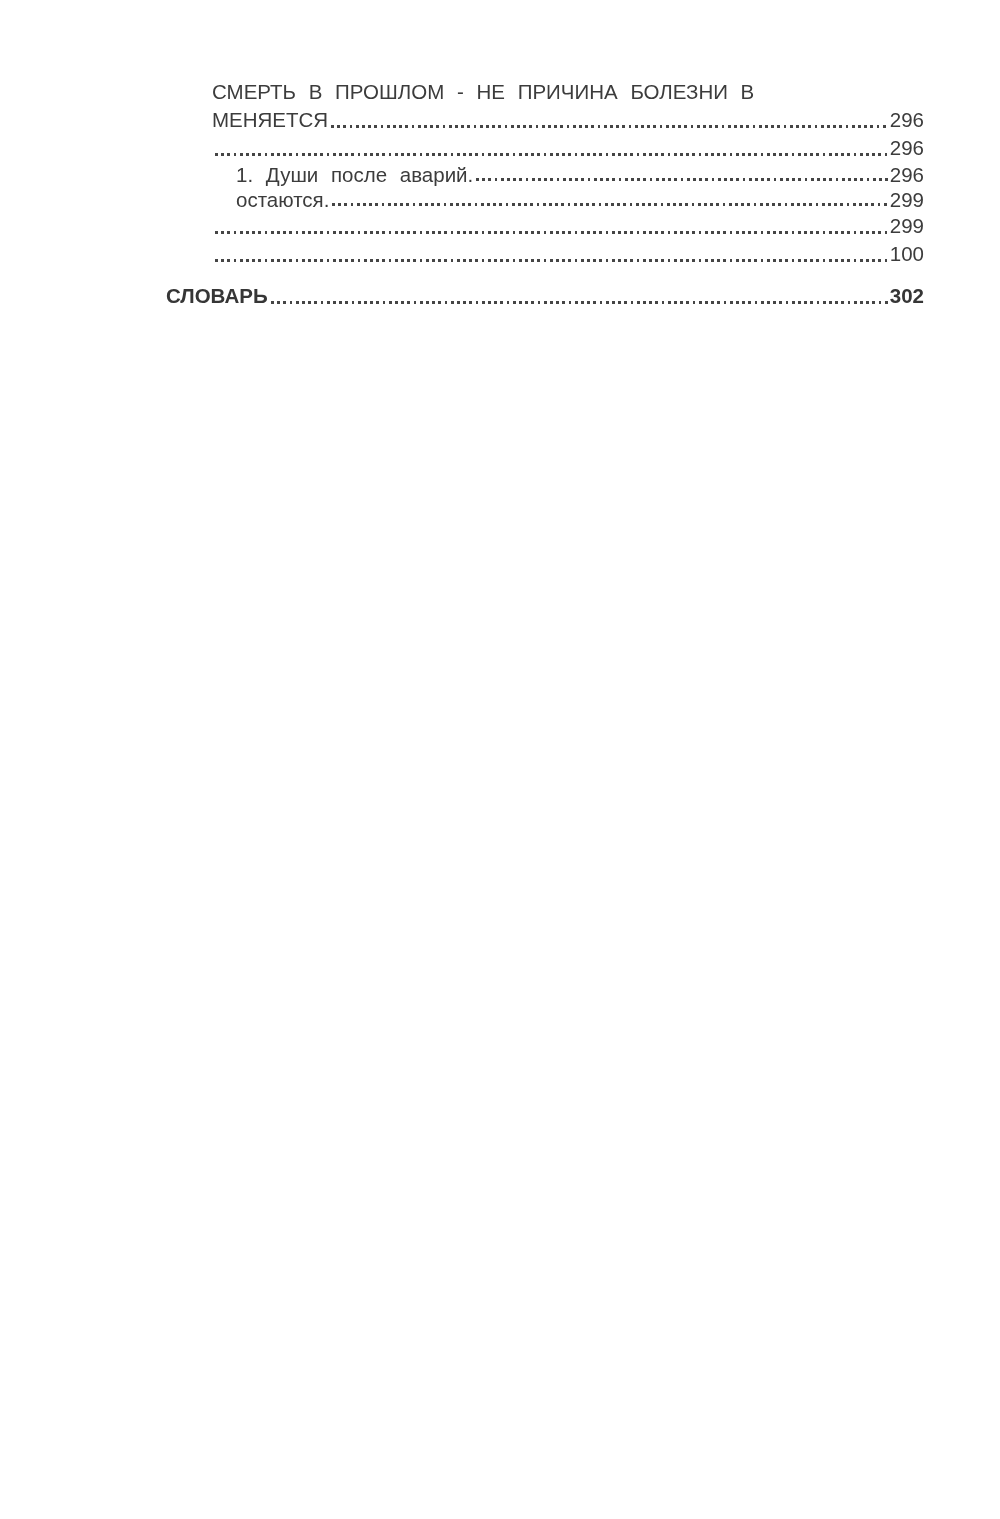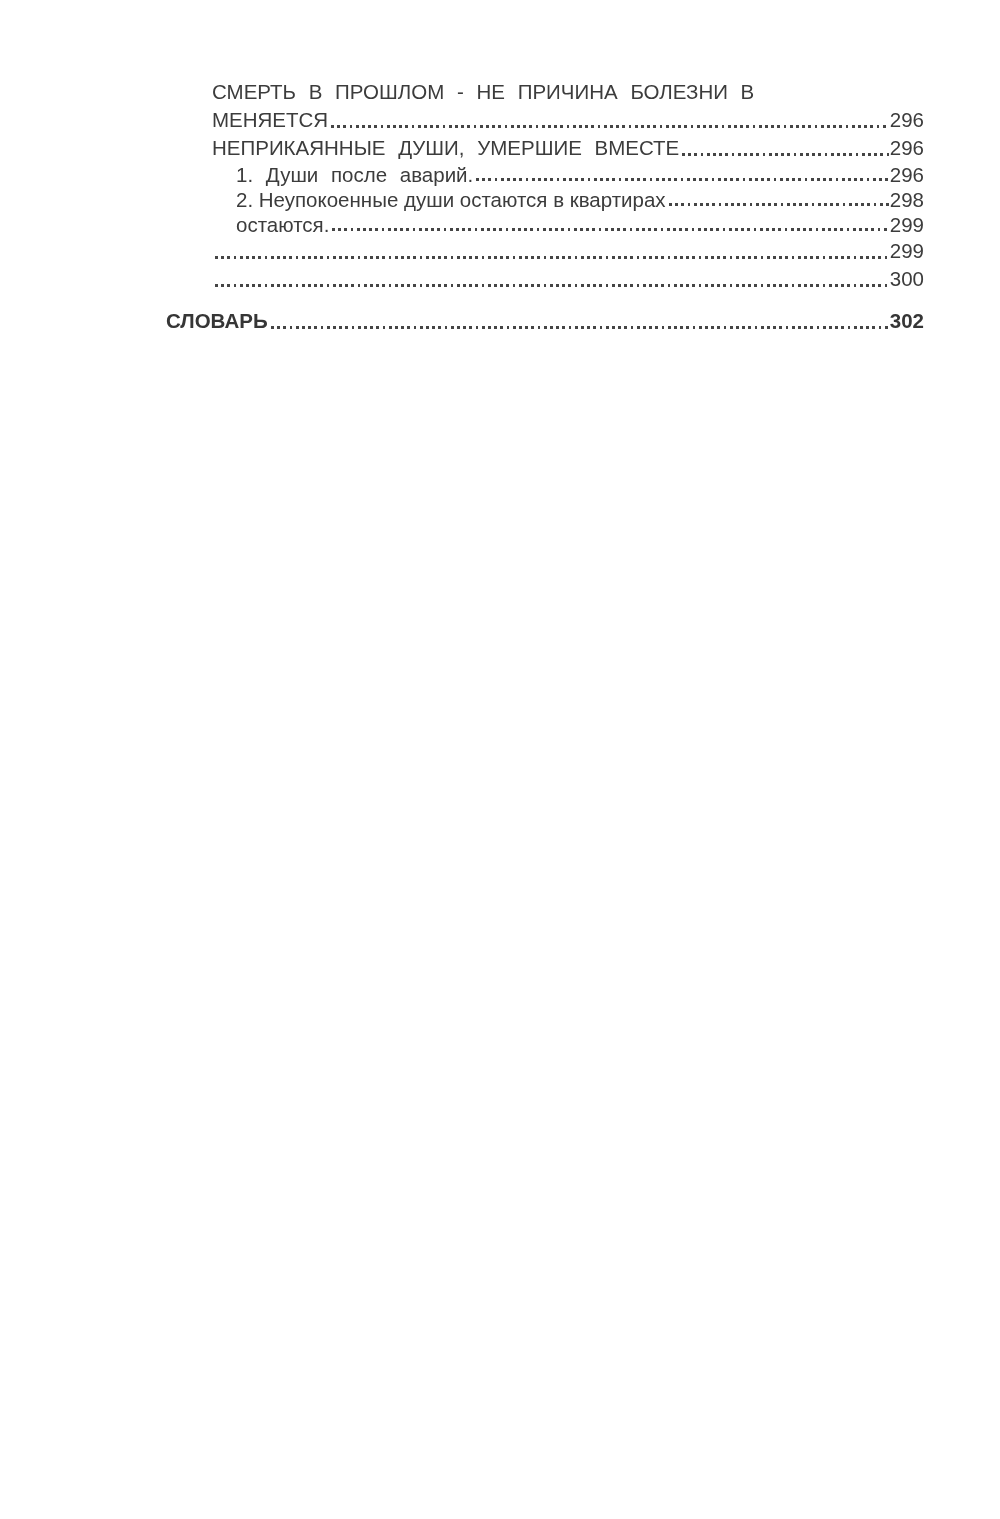--- a/index.html
+++ b/index.html
@@ -57,52 +57,46 @@
       <span class="txt">СМЕРТЬ В ПРОШЛОМ - НЕ ПРИЧИНА БОЛЕЗНИ В</span>
     </div>
 
     <div class="row lvl1">
       <span class="txt">МЕНЯЕТСЯ</span>
       <span class="leader"></span>
       <span class="pg">296</span>
     </div>
 
     <div class="row lvl1 ws7">
-      <span class="txt">НЕПРИКАЯННЫЕ ДУШИ, УМЕРШИЕ ВМЕСТЕ</span>
       <span class="leader"></span>
       <span class="pg">296</span>
     </div>
 
     <div class="row lvl2 ws7">
       <span class="txt">1. Души после аварий.</span>
       <span class="leader"></span>
       <span class="pg">296</span>
     </div>
 
-    <div class="row lvl2">
-      <span class="txt">2. Неупокоенные души остаются в квартирах</span>
-      <span class="leader"></span>
-      <span class="pg">298</span>
-    </div>
 
 
     <div class="row lvl2">
       <span class="txt">остаются.</span>
       <span class="leader"></span>
       <span class="pg">299</span>
     </div>
 
     <div class="row lvl1 ws11">
       <span class="leader"></span>
       <span class="pg">299</span>
     </div>
 
     <div class="row lvl1 ws4">
       <span class="leader"></span>
-      <span class="pg">300</span>
+      <span class="pg">100</span>
     </div>
 
     <div class="row bold gap-before">
       <span class="txt">СЛОВАРЬ</span>
       <span class="leader"></span>
       <span class="pg">302</span>
     </div>
 
   </div>
 </div>

